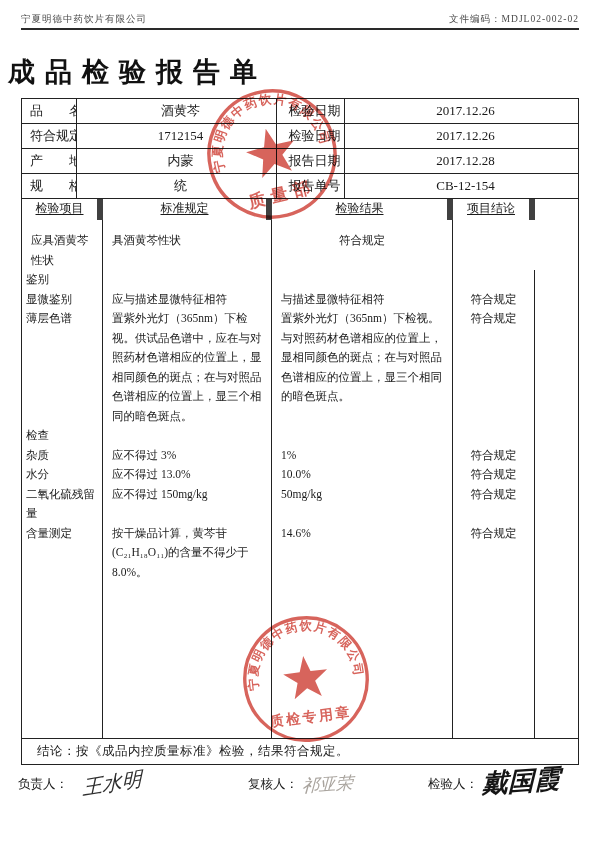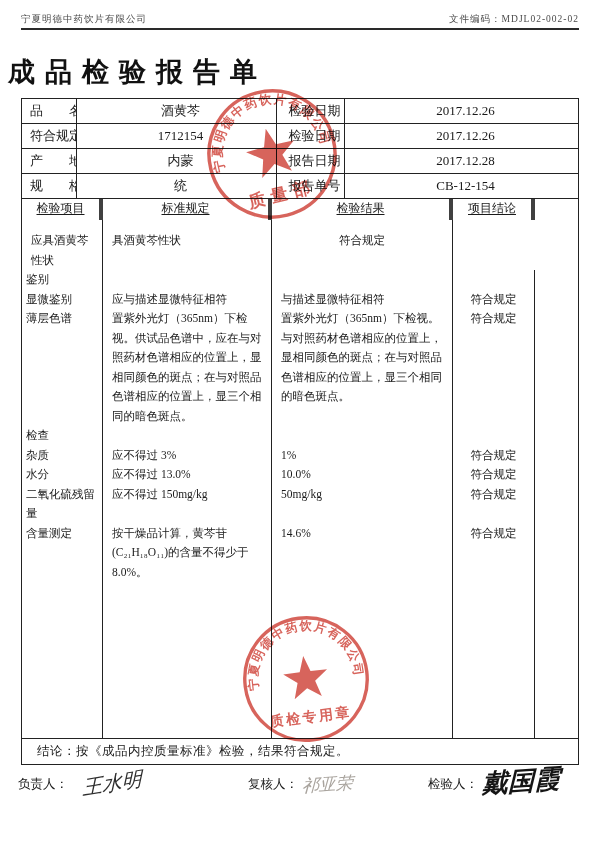--- a/index.html
+++ b/index.html
@@ -35,21 +35,21 @@
     border-bottom:1px solid #222; height:25px; line-height:24px; font-size:13px;
   }
   .info-row > div { border-right:1px solid #222; padding-left:8px; overflow:hidden; white-space:nowrap;text-align:center; }
   .info-row > div:last-child { border-right:none; }
   .info-label { letter-spacing:0; }
 
   .res-header {
     display:grid; grid-template-columns:81px 169px 181px 82px 1fr;
     height:21px; line-height:19px; font-size:12px; border-bottom:none;
   }
-  .res-header > div { border-right:4px solid #404040; text-align:center; }
+  .res-header > div { border-right:6px solid #404040; text-align:center; }
   .res-header > div:last-child { border-right:none; }
   .res-header span { text-decoration:underline; text-underline-offset:2px; }
 
   .res-body { display:flex; flex-direction:column; height:518px; overflow:hidden; }
   .res-row { display:grid; grid-template-columns:81px 169px 181px 82px 1fr; flex:0 0 auto; }
   .res-row > div { border-right:1px solid #222; font-size:11.5px; line-height:19.5px; }
   .res-row > div:last-child { border-right:none; }
   .res-row .c-item { padding-left:4px; }
   .res-row .c-std, .res-row .c-res { padding-left:9px; padding-right:7px; }
   .res-row .c-con { text-align:center; }

